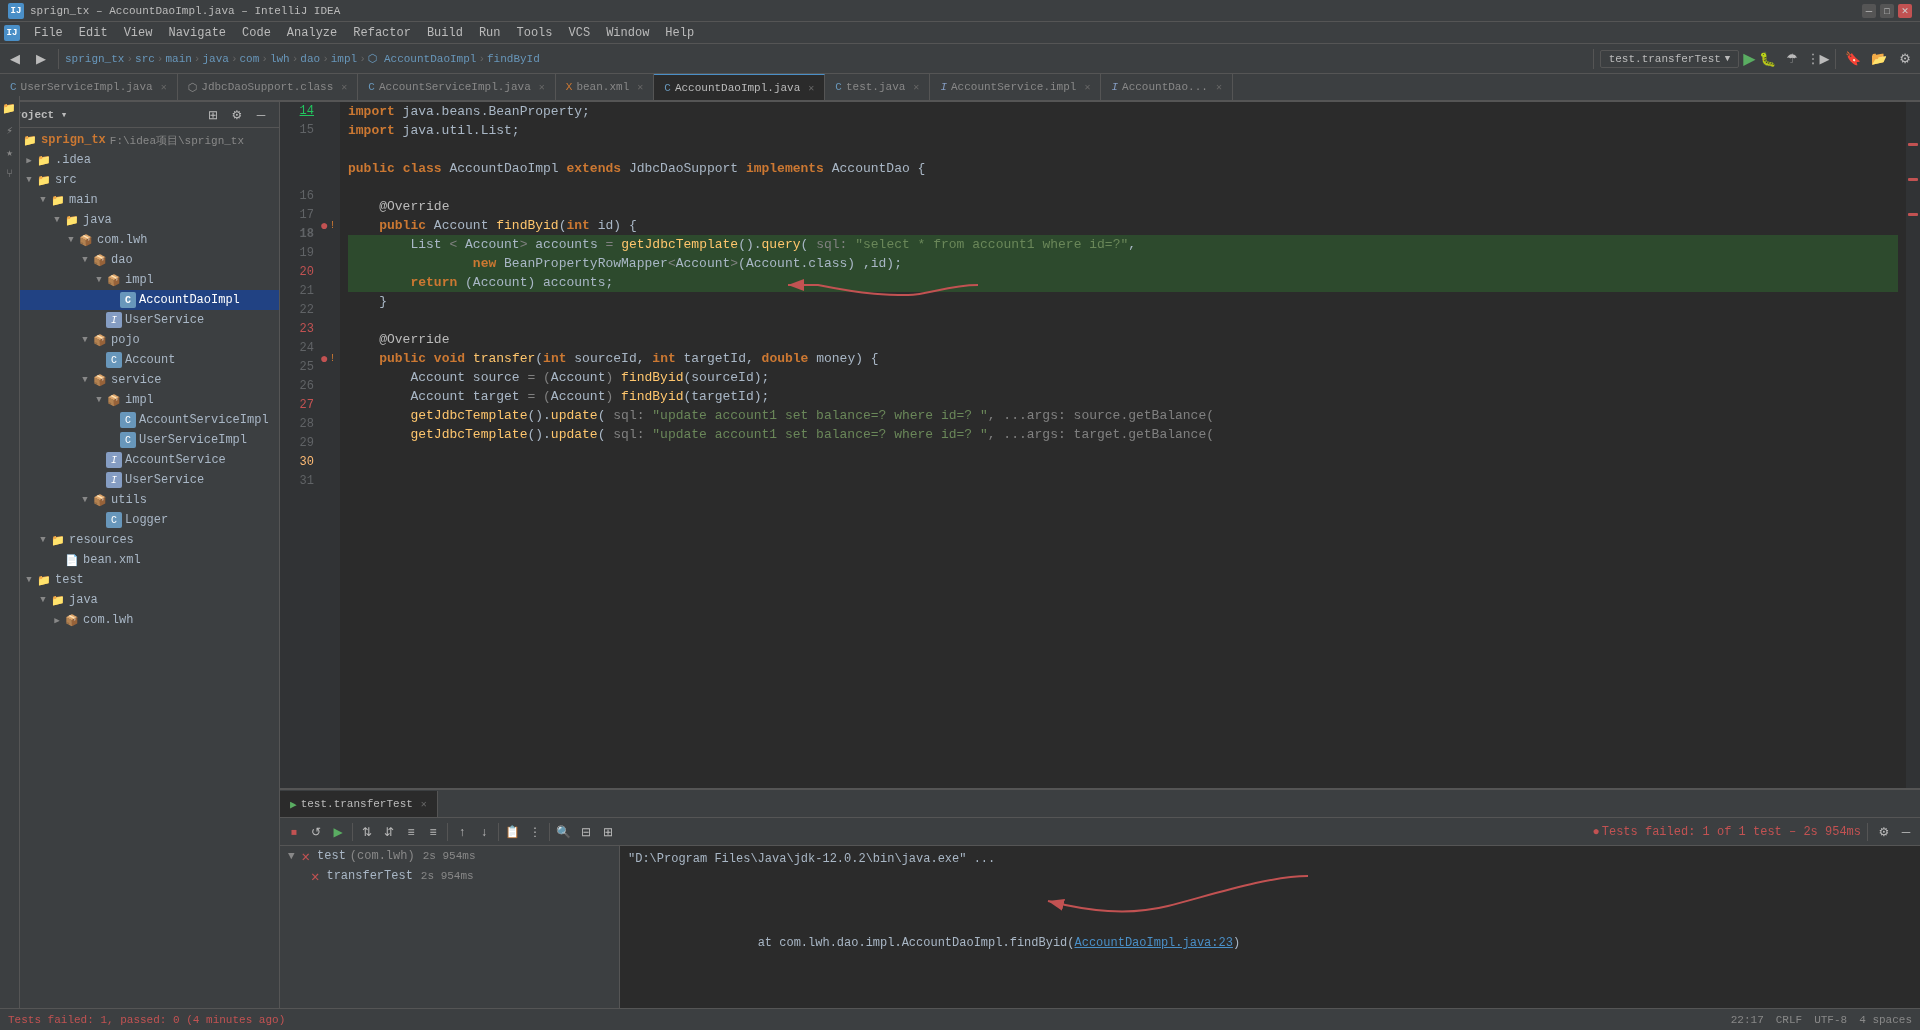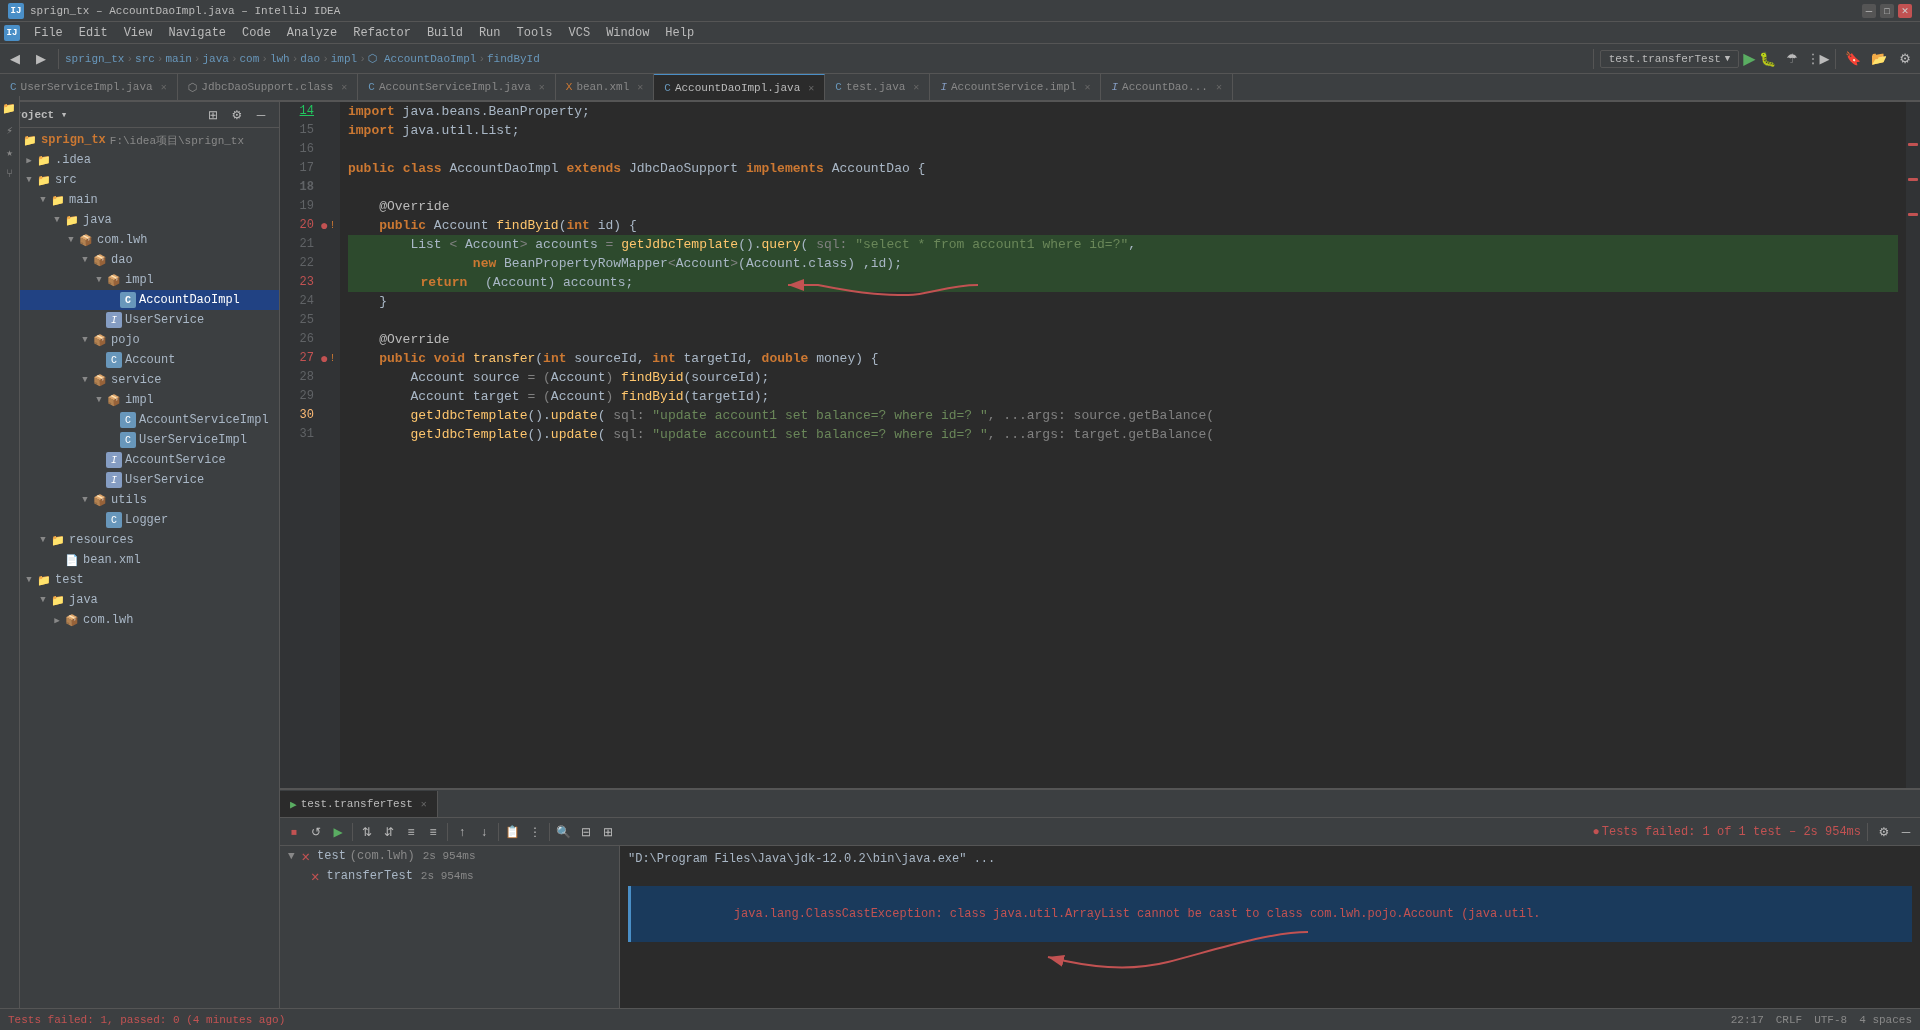--- a/index.html
+++ b/index.html
@@ -409,21 +409,21 @@
   </div>
 
   <div style="flex:1;display:flex;flex-direction:column;overflow:hidden;">
 
     <div id="editor" style="position:relative;">
       <div class="code-editor-wrapper">
 
         <div id="line-numbers">
           <div style="height:19px;color:#22c55e;text-decoration:underline;">14</div>
           <div style="height:19px;color:#606366;">15</div>
-          <div style="height:19px;color:#606366;">16</div>
+          <div style="height:19px;color:#606366;margin-top:47px;">16</div>
           <div style="height:19px;color:#606366;">17</div>
           <div style="height:19px;color:#606366;font-weight:bold;">18</div>
           <div style="height:19px;color:#606366;">19</div>
           <div style="height:19px;color:#c25252;">20</div>
           <div style="height:19px;color:#606366;">21</div>
           <div style="height:19px;color:#606366;">22</div>
           <div style="height:19px;color:#c25252;">23</div>
           <div style="height:19px;color:#606366;">24</div>
           <div style="height:19px;color:#606366;">25</div>
           <div style="height:19px;color:#606366;">26</div>
@@ -488,21 +488,21 @@
           </div>
 
           <div class="code-line" style="background:#2d4a2d;">
             <span>&nbsp;&nbsp;&nbsp;&nbsp;&nbsp;&nbsp;&nbsp;&nbsp;</span><span>List </span><span class="gray">&lt;</span><span> Account</span><span class="gray">&gt;</span><span> accounts </span><span class="gray">=</span><span> </span><span class="method">getJdbcTemplate</span><span>().</span><span class="method">query</span><span>(</span><span class="gray"> sql: </span><span class="string">"select * from account1 where id=?"</span><span>,</span>
           </div>
 
           <div class="code-line" style="background:#2d4a2d;">
             <span>&nbsp;&nbsp;&nbsp;&nbsp;&nbsp;&nbsp;&nbsp;&nbsp;&nbsp;&nbsp;&nbsp;&nbsp;&nbsp;&nbsp;&nbsp;&nbsp;</span><span class="kw">new</span><span> BeanPropertyRowMapper</span><span class="gray">&lt;</span><span>Account</span><span class="gray">&gt;</span><span>(Account.class) ,id);</span>
           </div>
 
-          <div class="code-line" style="background:#2d4a2d;position:relative;gap:10px;">
+          <div class="code-line" style="background:#2d4a2d;position:relative;">
             <span>&nbsp;&nbsp;&nbsp;&nbsp;&nbsp;&nbsp;&nbsp;&nbsp;</span><span class="kw">return</span><span> (Account) accounts;</span>
             
             <svg style="position:absolute;left:420px;top:-8px;pointer-events:none;" width="220" height="40">
               <defs>
                 <marker id="arrowhead1" markerWidth="8" markerHeight="6" refX="8" refY="3" orient="auto">
                   <polygon points="0 0, 8 3, 0 6" fill="#c25252"></polygon>
                 </marker>
               </defs>
               <path d="M 210,20 C 180,20 160,30 140,30 C 120,30 100,30 50,20 L 20,20" stroke="#c25252" stroke-width="2" fill="none" marker-end="url(#arrowhead1)"></path>
             </svg>
@@ -609,35 +609,35 @@
           </div>
         </div>
 
         <div id="bottom-right">
           <div id="bottom-content">
 
             <div class="console-line console-normal">"D:\Program Files\Java\jdk-12.0.2\bin\java.exe" ...</div>
 
             <div class="console-line">&nbsp;</div>
 
-            <div class="console-line" style="background:#1a3a5c;color:#a9b7c6;padding:1px 2px;border-left:3px solid #4a8fc7;">
-              <span style="color:#c25252;">java.lang.ClassCastException: class java.util.ArrayList cannot be cast to class com.lwh.pojo.Account (java.util.</span>
-            </div>
 
             <div style="position:relative;height:30px;">
               <svg style="position:absolute;left:400px;top:-15px;pointer-events:none;" width="300" height="50">
                 <defs>
                   <marker id="arrowhead2" markerWidth="8" markerHeight="6" refX="8" refY="3" orient="auto">
                     <polygon points="0 0, 8 3, 0 6" fill="#c25252"></polygon>
                   </marker>
                 </defs>
                 <path d="M 280,5 C 240,5 180,25 140,35 C 100,45 60,40 20,30" stroke="#c25252" stroke-width="2" fill="none" marker-end="url(#arrowhead2)"></path>
               </svg>
             </div>
 
+            <div class="console-line console-normal">
+              <span>&nbsp;&nbsp;&nbsp;&nbsp;at com.lwh.dao.impl.AccountDaoImpl.findByid(</span><span class="console-link">AccountDaoImpl.java:23</span><span>)</span>
+            </div>
 
           </div>
         </div>
       </div>
     </div>
   </div>
 
   <div id="left-icons" style="position:absolute;left:0;top:96px;width:20px;height:calc(100% - 118px);background:#3c3f41;border-right:1px solid #555;display:flex;flex-direction:column;align-items:center;padding-top:4px;gap:6px;z-index:10;">
     <span class="left-icon" title="Project" style="color:#888;">📁</span>
     <span class="left-icon" title="Structure" style="color:#888;">⚡</span>

